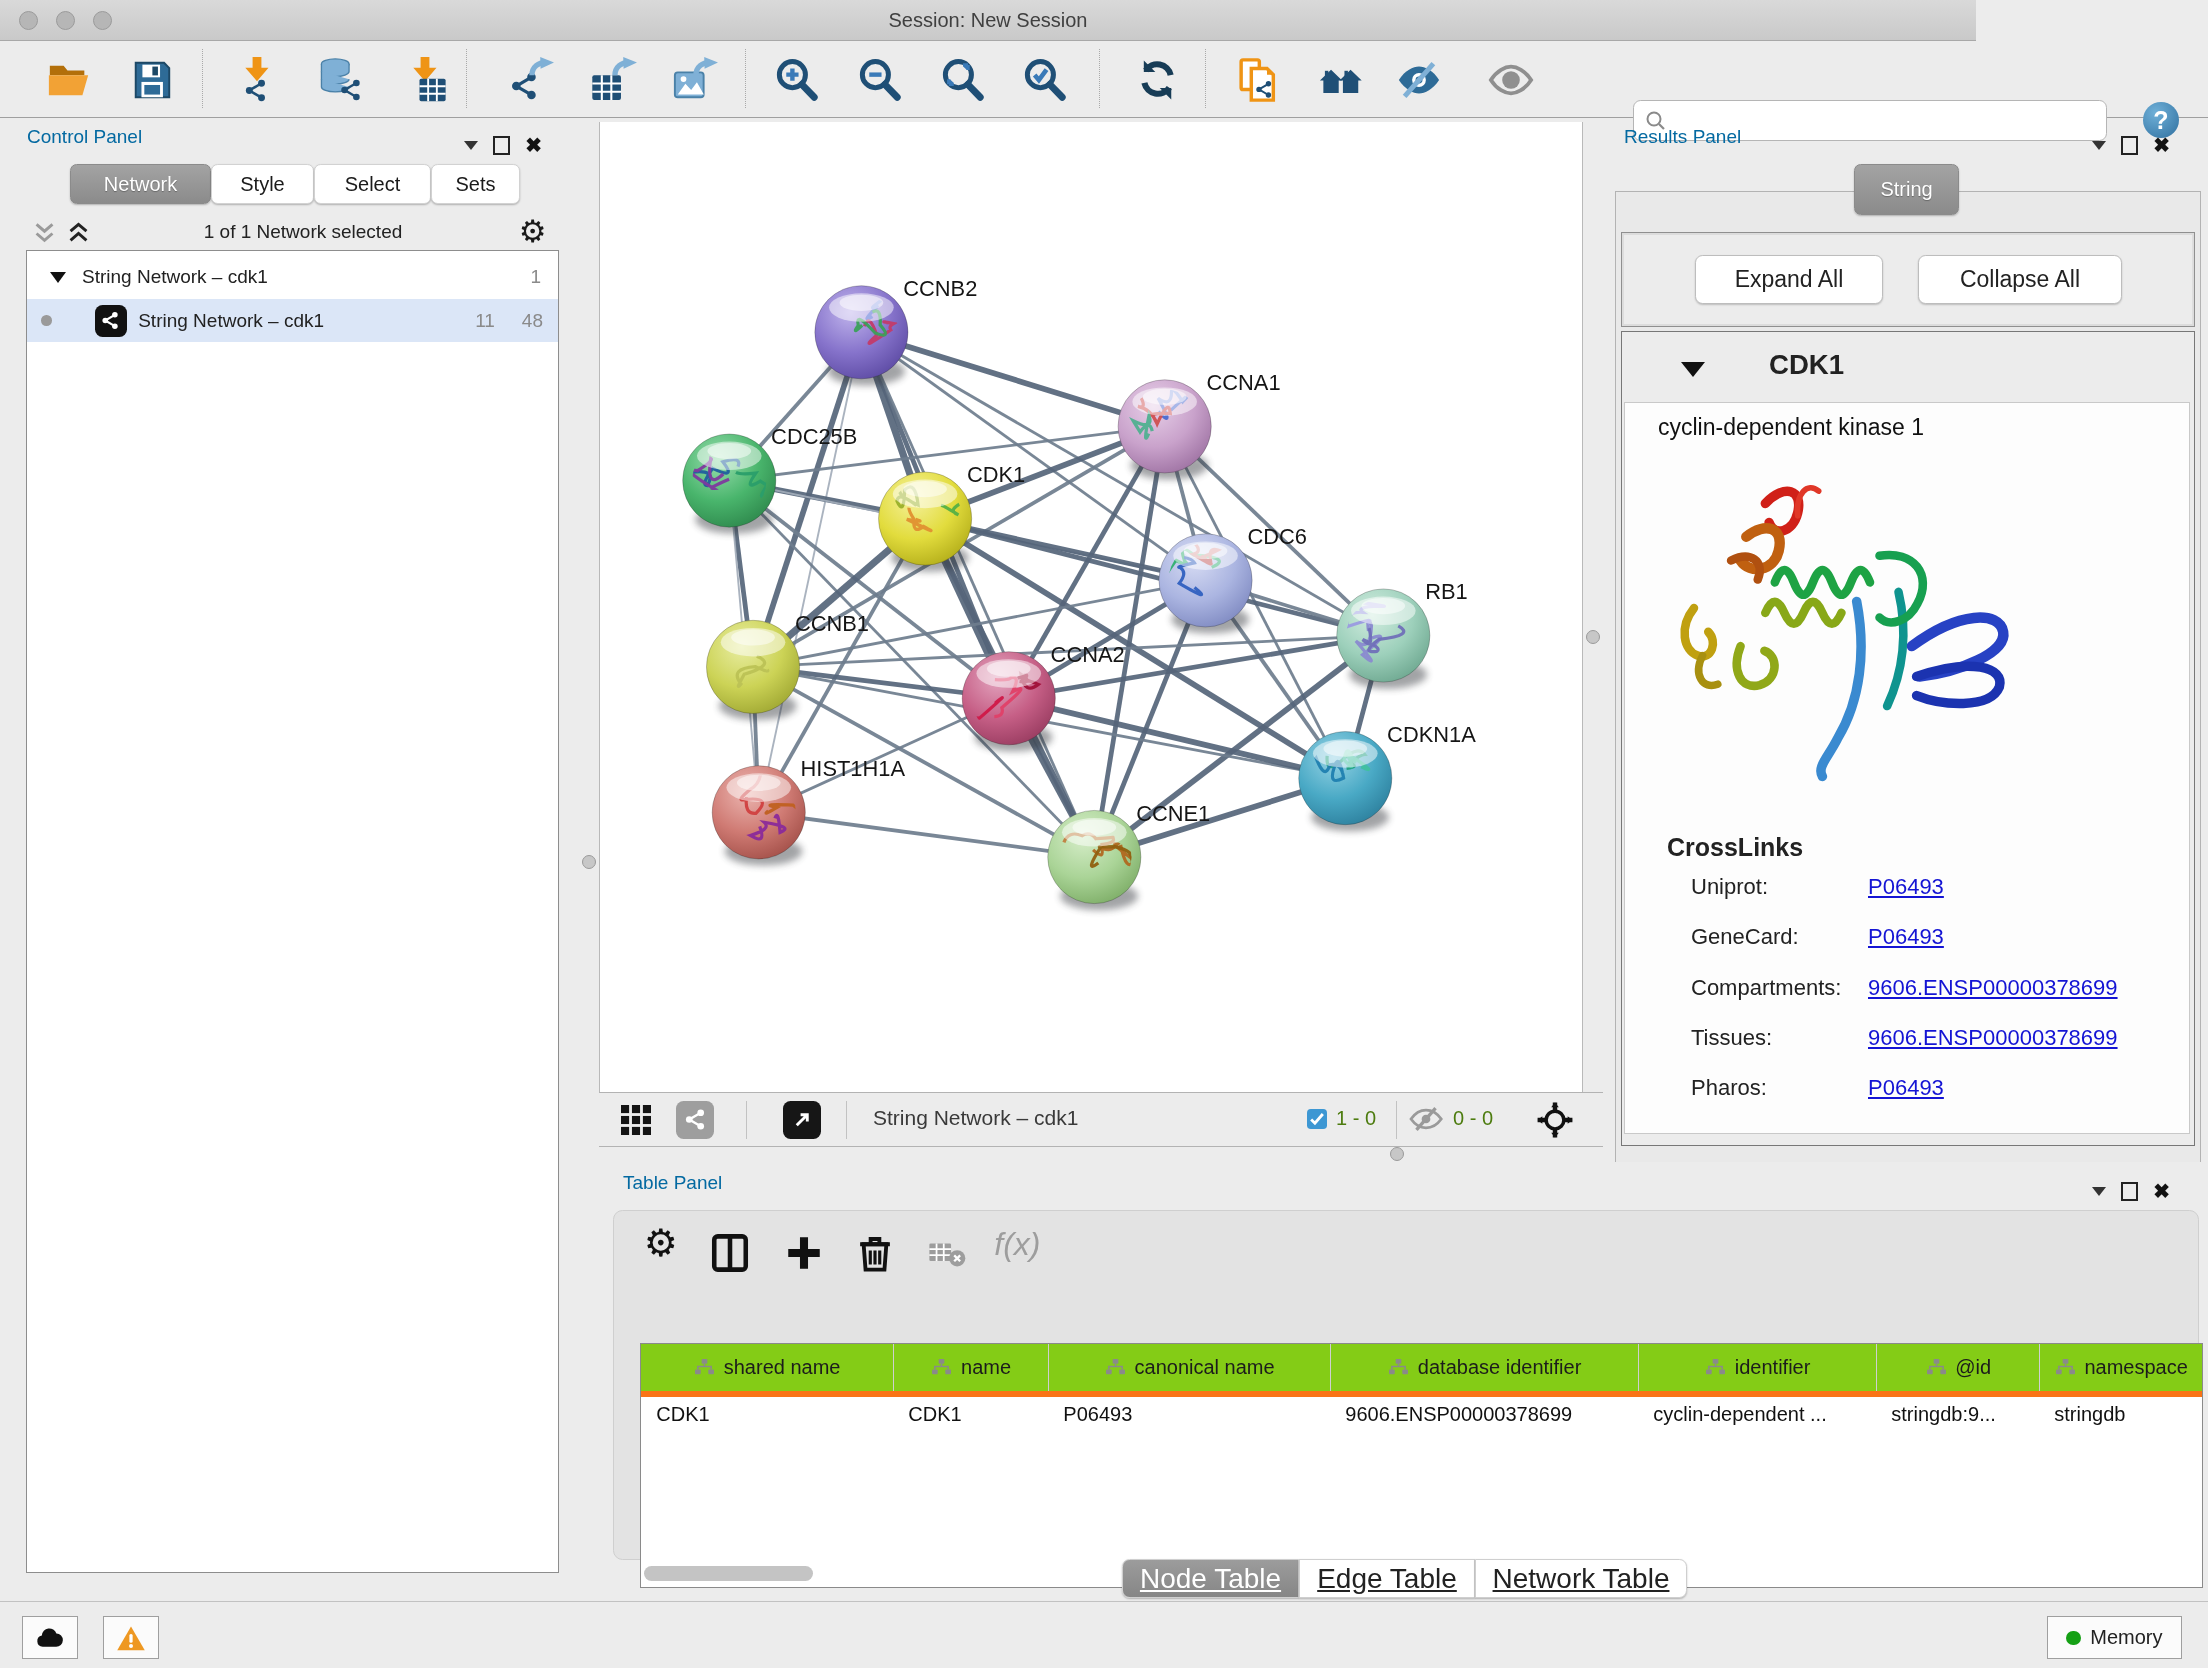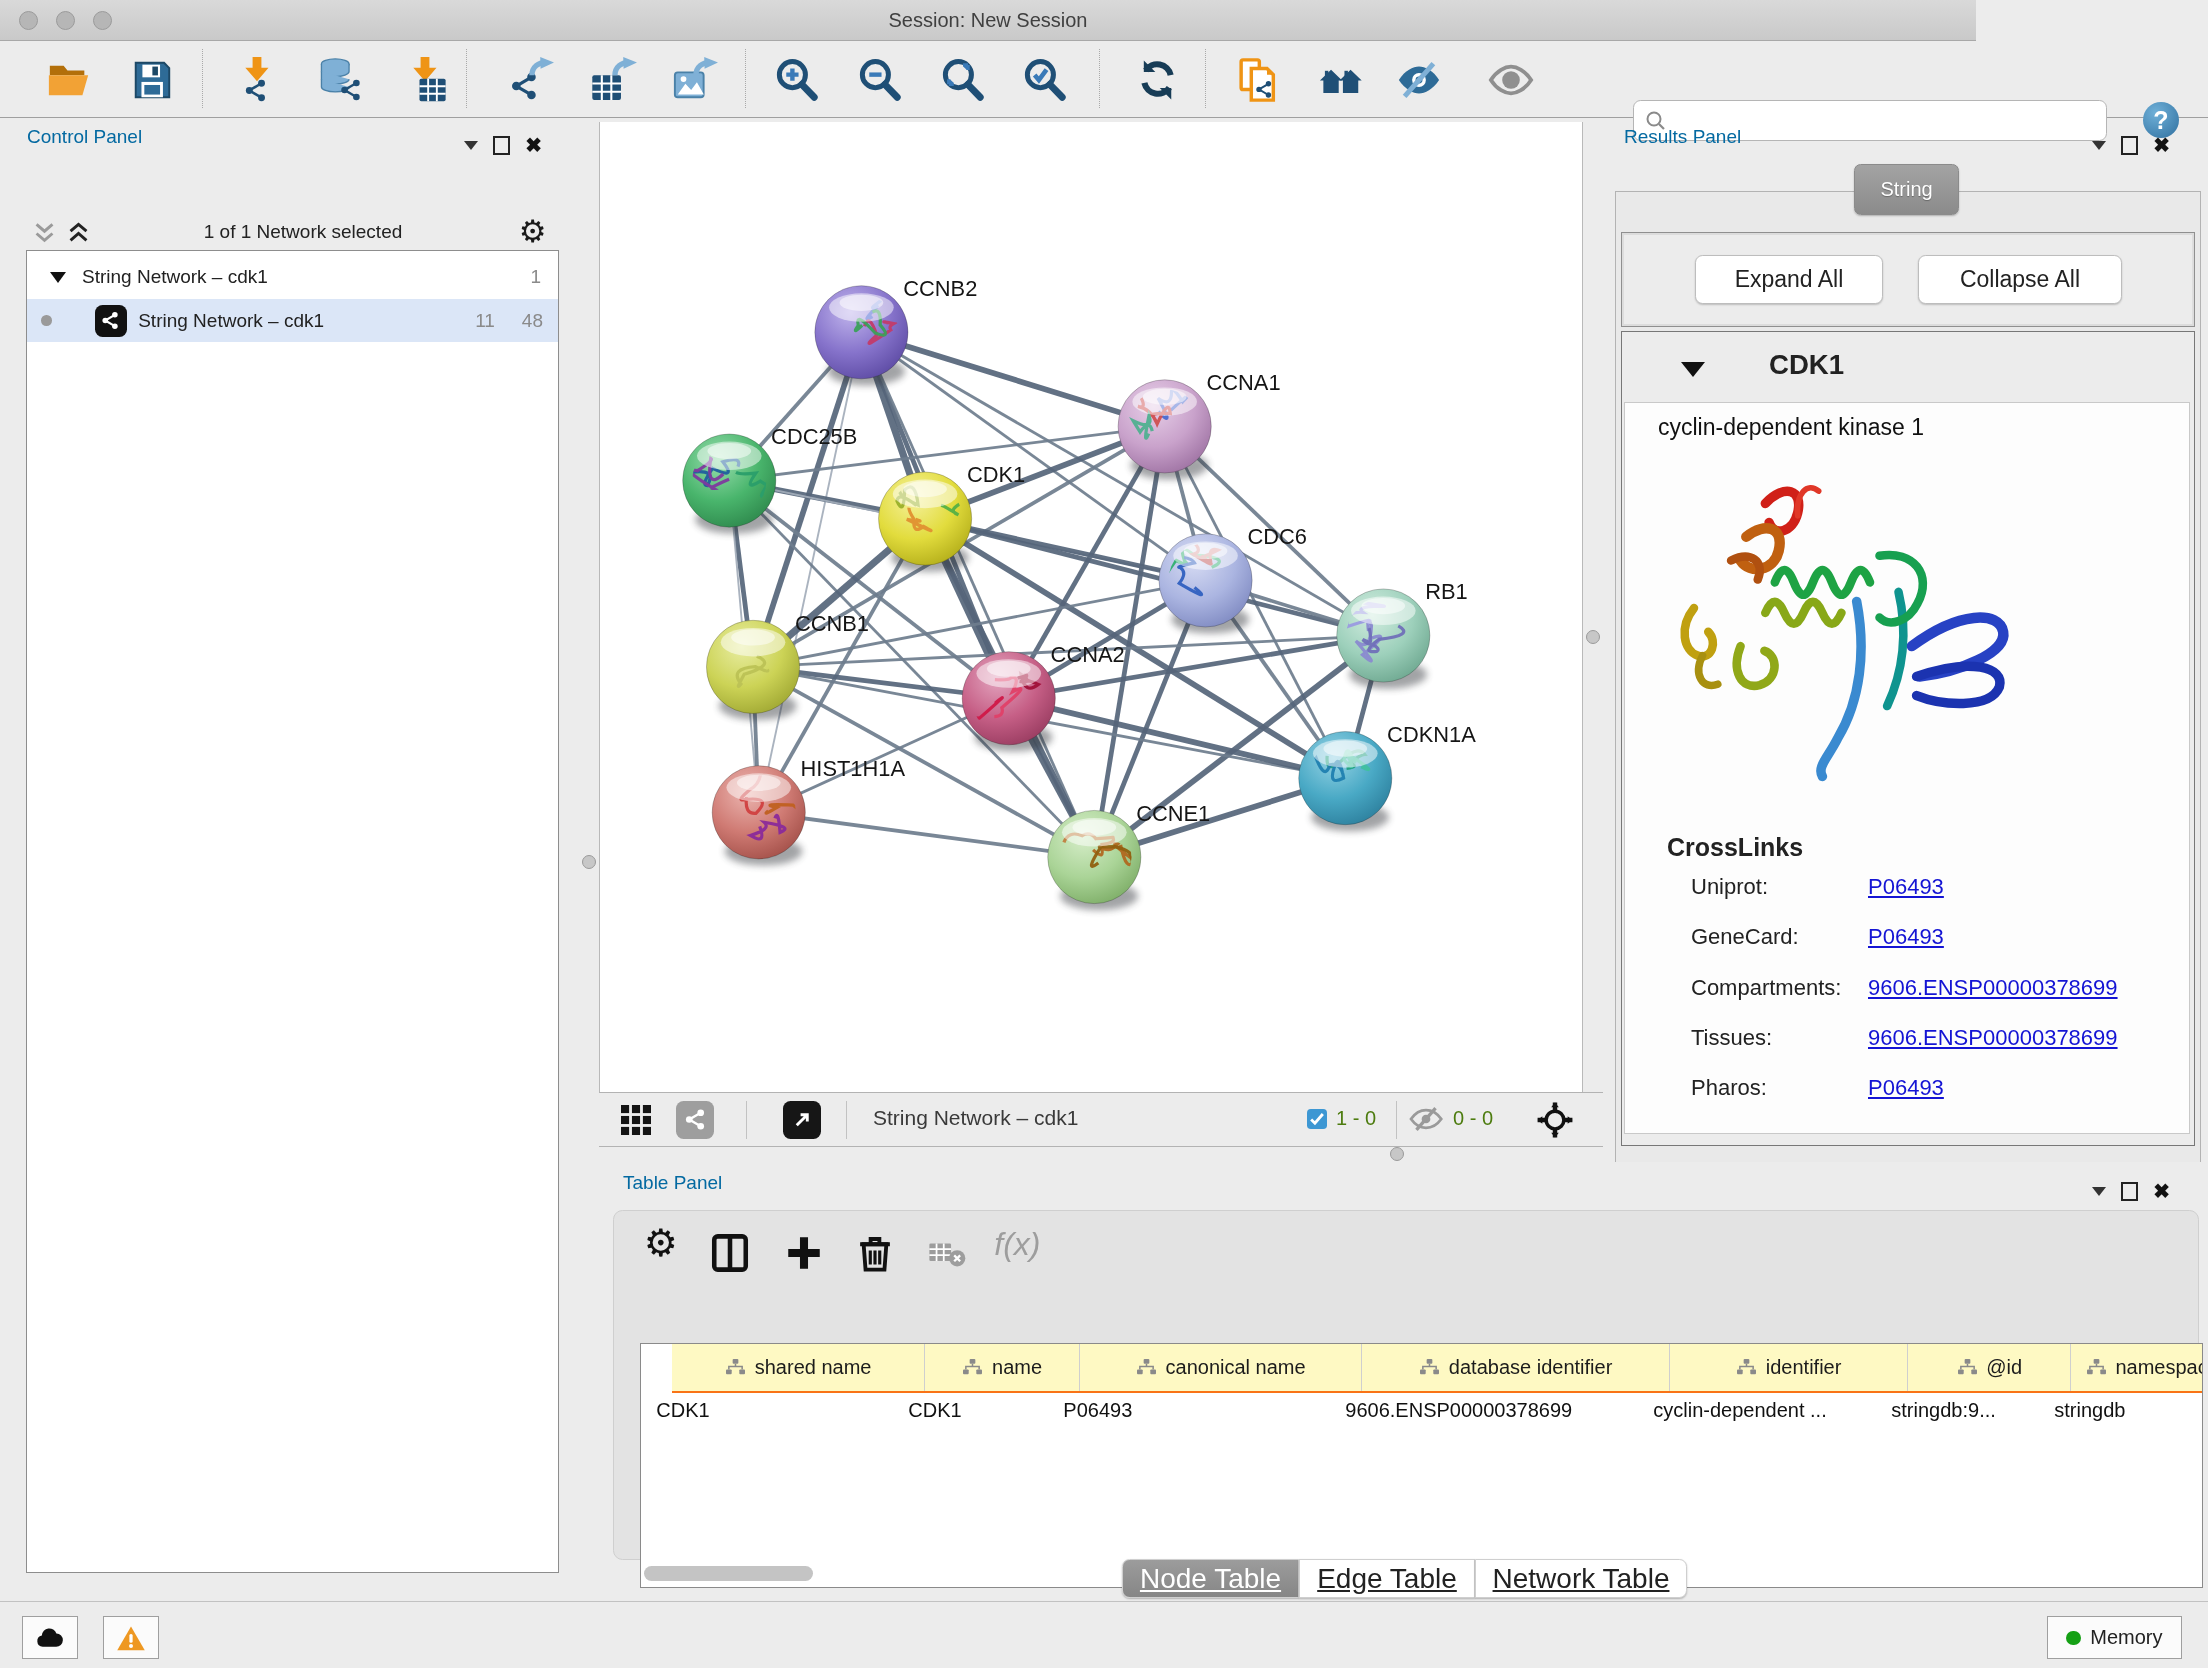--- a/index.html
+++ b/index.html
@@ -69,21 +69,21 @@
   #res-content{position:absolute;left:1624px;top:402px;width:564px;height:730px;background:#fdfdfd;border:1px solid #c9c9c9;}
   .serif{font-family:Liberation Sans, sans-serif;}
   .xlink{color:#1414d4;text-decoration:underline;cursor:pointer;}
   .xlrow{position:absolute;left:0;width:100%;font-size:22px;}
   
   #tablepanel{position:absolute;left:599px;top:1162px;width:1609px;height:438px;background:#ececec;}
   #tp-box{position:absolute;left:14.3px;top:48px;width:1584px;height:348px;background:#e3e3e3;
     border:1px solid #cfcfcf;border-radius:9.5px;}
   .tpicon{position:absolute;top:21px;cursor:pointer;}
   #tp-table{position:absolute;left:26px;top:132px;width:1561px;height:243px;background:#fff;border:1px solid #8a8a8a;overflow:hidden;}
-  #tp-header{display:flex;height:47px;background:#fef9c3;border-bottom:2px solid #f97316;margin-left:31px;}
+  #tp-header{display:flex;height:47px;background:#84cc16;border-bottom:6px solid #f97316;}
   .thcell{display:flex;align-items:center;justify-content:center;gap:8.6px;font-size:20px;color:#1c1c1c;
     border-left:1px solid #cfcfcf;box-sizing:border-box;overflow:hidden;white-space:nowrap;}
   .thcell:first-child{border-left:none;}
   #tp-row{display:flex;height:35px;align-items:center;}
   .tdcell{font-size:20px;color:#111;box-sizing:border-box;padding-left:15px;overflow:hidden;white-space:nowrap;}
   #tp-hscroll{position:absolute;left:2.9px;bottom:5.7px;width:169px;height:15px;border-radius:7.6px;background:#c4c4c4;}
   .bigtab{height:37px;font-size:28px;display:flex;align-items:center;justify-content:center;cursor:pointer;
     background:#fff;border:1px solid #cfcfcf;box-shadow:0 1px 1.9px rgba(0,0,0,.25);text-decoration:underline;}
   .bigtab.sel{background:linear-gradient(#9c9c9c,#868686);color:#fff;}
   
@@ -249,20 +249,26 @@
     </div>
     <div id="helpbtn">?</div>
   </div>
 
   <div class="abs ptitle" style="left:27px;top:126px">Control Panel</div>
   <div class="phicons" style="left:464px;top:136px">
     <span class="tri"></span>
     <span class="flt"></span>
     <span class="xx">✖</span>
   </div>
+  <div id="ctl-tabs" class="abs" style="left:70px;top:164px;display:flex">
+      <div class="ttab sel" style="width: 139px;">Network</div>
+      <div class="ttab" style="width: 101px;">Style</div>
+      <div class="ttab" style="width: 115px;">Select</div>
+      <div class="ttab" style="width: 87px;">Sets</div>
+    </div>
   <div class="abs" style="left:31px;top:217px;width:525px;height:32px">
     <svg class="abs" style="left:0;top:3.8px" width="27" height="25" viewBox="0 0 22 22">
         <path d="M4 3l7 6 7-6M4 11l7 6 7-6" stroke="#9a9a9a" stroke-width="2.6" fill="none"></path>
       </svg>
     <svg class="abs" style="left:34px;top:3.8px" width="27" height="25" viewBox="0 0 22 22">
         <path d="M4 9l7-6 7 6M4 17l7-6 7 6" stroke="#222" stroke-width="2.6" fill="none"></path>
       </svg>
     <span class="abs" style="left:76px;right:57px;top:3.8px;text-align:center;font-size:19px">1 of 1 Network selected</span>
     <span class="abs" style="right:9.5px;top:-3.8px;font-size:31px;color:#1a1a1a">⚙</span>
   </div>

